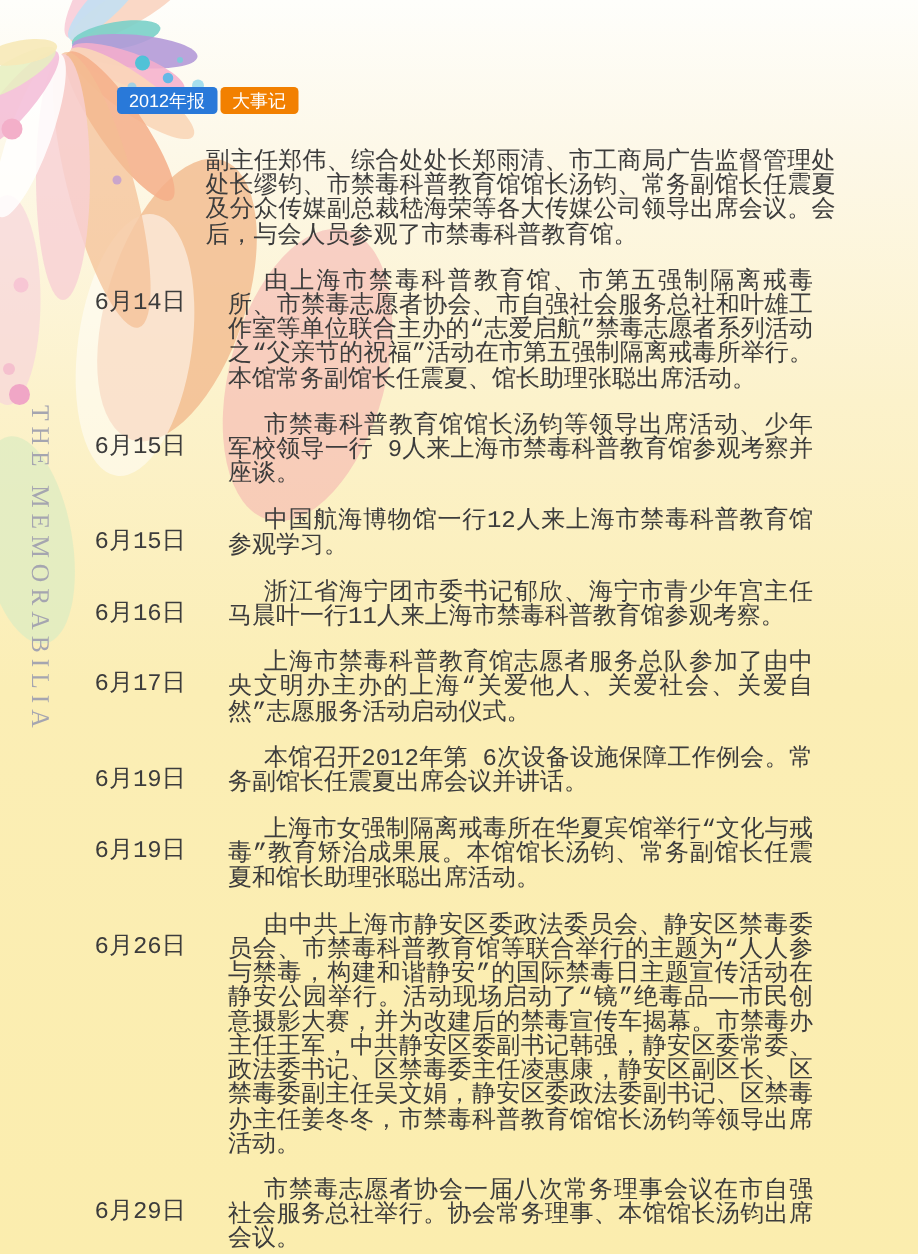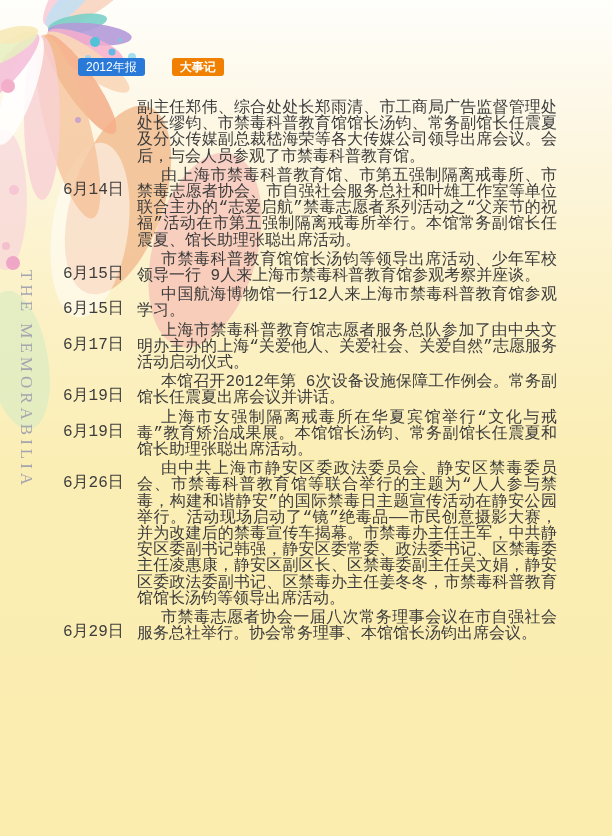--- a/index.html
+++ b/index.html
@@ -10,34 +10,34 @@
     font-family:"Liberation Serif", serif;
   }
   .decor{position:absolute;left:0;top:0;pointer-events:none;}
   .side-title{
     position:absolute;left:16px;top:270px;height:310px;
     writing-mode:vertical-rl;
     font-family:"Liberation Serif", serif;
     font-size:17px;letter-spacing:4px;color:#a5a5b0;
     user-select:none;
   }
-  .badges{position:absolute;left:78px;top:58px;display:flex;gap:27px;
+  .badges{position:absolute;left:78px;top:58px;display:flex;gap:2px;
     font-family:"Liberation Sans", sans-serif;}
   .badge{display:inline-block;font-size:12px;line-height:14px;color:#fff;
     padding:2px 8px;border-radius:3px;}
   .content{
     position:absolute;left:63px;top:100px;width:494px;
     font-size:16px;line-height:16.2px;color:#3c3c3c;
     text-align:justify;
     font-family:Liberation Mono, monospace;
   }
   .intro{margin:0 0 0 74px;width:420px;}
   .entry{position:relative;margin:3px 0 0 74px;width:420px;}
   .entry .date{position:absolute;left:-74px;top:0;white-space:nowrap;margin-top:14px;}
-  .entry .etext{margin:0;text-indent:24px;}
+  .entry .etext{margin:15px;text-indent:24px;}
 </style>
 </head>
 <body>
 
 <div class="page">
 
   <svg class="decor" width="290" height="480" viewBox="0 0 290 480">
 
     <g transform="rotate(18 118 200)">
         <ellipse cx="118" cy="200" rx="46" ry="98" fill="#f2bd92" opacity="0.85"></ellipse>
@@ -109,41 +109,45 @@
     <circle cx="8" cy="86" r="7" fill="#f3afc9"></circle>
     <circle cx="14" cy="190" r="5" fill="#f6bfd2" opacity="0.8"></circle>
     <circle cx="6" cy="246" r="4" fill="#f3b3cb" opacity="0.7"></circle>
     <circle cx="13" cy="263" r="7" fill="#f0a6c6"></circle>
   </svg>
 
   <div class="side-title" style="color: rgb(165, 165, 176);">THE MEMORABILIA</div>
 
   <div class="badges">
     <span class="badge" style="background: rgb(41, 121, 217);">2012年报</span>
-    <span class="badge" style="background: rgb(242, 128, 0); font-weight: bold;">大事记</span>
+    <span class="badge" style="background: rgb(242, 128, 0);">大事记</span>
   </div>
 
   <div class="content" style="color: rgb(60, 60, 60);">
     <p class="intro">副主任郑伟、综合处处长郑雨清、市工商局广告监督管理处处长缪钧、市禁毒科普教育馆馆长汤钧、常务副馆长任震夏及分众传媒副总裁嵇海荣等各大传媒公司领导出席会议。会后，与会人员参观了市禁毒科普教育馆。</p>
     <div id="entries">
   <div class="entry">
     <span class="date">6月14日</span>
     <p class="etext">由上海市禁毒科普教育馆、市第五强制隔离戒毒所、市禁毒志愿者协会、市自强社会服务总社和叶雄工作室等单位联合主办的“志爱启航”禁毒志愿者系列活动之“父亲节的祝福”活动在市第五强制隔离戒毒所举行。本馆常务副馆长任震夏、馆长助理张聪出席活动。</p>
   </div>
 
   <div class="entry">
     <span class="date">6月15日</span>
     <p class="etext">市禁毒科普教育馆馆长汤钧等领导出席活动、少年军校领导一行 9人来上海市禁毒科普教育馆参观考察并座谈。</p>
   </div>
 
   <div class="entry">
     <span class="date">6月15日</span>
     <p class="etext">中国航海博物馆一行12人来上海市禁毒科普教育馆参观学习。</p>
   </div>
 
+  <div class="entry">
+    <span class="date">6月16日</span>
+    <p class="etext">浙江省海宁团市委书记郁欣、海宁市青少年宫主任马晨叶一行11人来上海市禁毒科普教育馆参观考察。</p>
+  </div>
 
 
   <div class="entry">
     <span class="date">6月17日</span>
     <p class="etext">上海市禁毒科普教育馆志愿者服务总队参加了由中央文明办主办的上海“关爱他人、关爱社会、关爱自然”志愿服务活动启动仪式。</p>
   </div>
 
   <div class="entry">
     <span class="date">6月19日</span>
     <p class="etext">本馆召开2012年第 6次设备设施保障工作例会。常务副馆长任震夏出席会议并讲话。</p>

